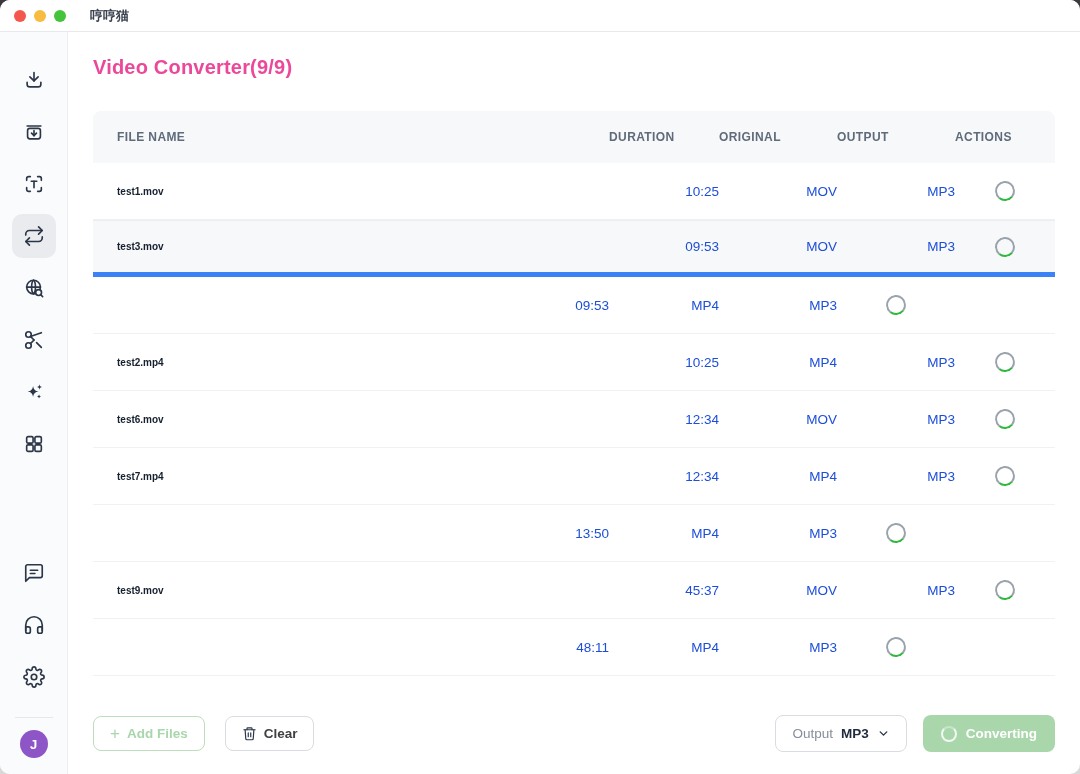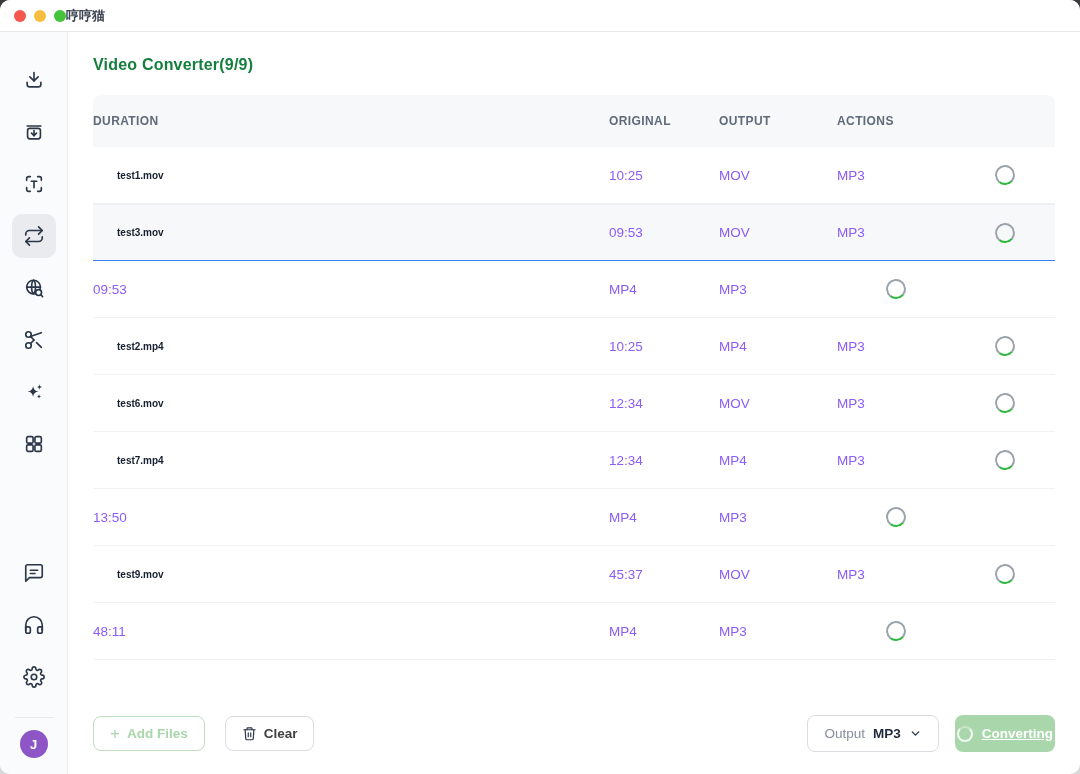--- a/index.html
+++ b/index.html
@@ -11,59 +11,59 @@
   }
   .window{ width:1080px; height:774px; background:#fff; border-radius:10px; overflow:hidden; display:flex; flex-direction:column; }
 
   
   .titlebar{ height:32px; flex:0 0 32px; background:#ffffff; border-bottom:1px solid #e9e9eb; display:flex; align-items:center; padding-left:14px; }
   .lights{ display:flex; gap:8px; align-items:center; }
   .light{ width:12px; height:12px; border-radius:50%; }
   .light.red{ background:#f4574e; }
   .light.yellow{ background:#f6bd40; }
   .light.green{ background:#45c33d; }
-  .win-title{ font-size:13px; font-weight:700; color:#3c4350; }
+  .win-title{ margin-left:24px; font-size:13px; font-weight:700; color:#3c4350; }
 
   
   .content{ flex:1; display:flex; min-height:0; }
   .sidebar{ width:68px; flex:0 0 68px; background:#fafbfc; border-right:1px solid #ededf0; display:flex; flex-direction:column; align-items:center; padding:26px 0 16px; }
   .nav-btn{ width:44px; height:44px; border:none; background:transparent; border-radius:10px; display:flex; align-items:center; justify-content:center; cursor:pointer; margin-bottom:8px; }
   .nav-btn.active{ background:#e9ebee; }
   .nav-btn svg{ width:22px; height:22px; stroke:#2b3648; stroke-width:1.8; fill:none; stroke-linecap:round; stroke-linejoin:round; }
   .nav-btn svg .fillp{ fill:#2b3648; stroke:none; }
   .side-bottom{ margin-top:auto; display:flex; flex-direction:column; align-items:center; }
   .side-divider{ width:38px; height:1px; background:#e6e8ea; margin:10px 0 12px; }
   .avatar{ width:28px; height:28px; border-radius:50%; background:#8d55c6; color:#fff; font-size:13px; font-weight:700; display:flex; align-items:center; justify-content:center; cursor:pointer; }
 
   
   .main{ flex:1; display:flex; flex-direction:column; padding:24px 25px 22px; min-width:0; }
-  .page-title{ font-size:16px; font-weight:700; color:#15803d; margin-bottom:21px; letter-spacing:.2px; }
+  .page-title{ font-size:20px; font-weight:700; color:#ec4899; margin-bottom:32px; letter-spacing:.2px; }
 
   .table{ width:100%; }
   .thead{ display:grid; grid-template-columns:1fr 110px 118px 118px 100px; align-items:center; height:52px; background:#f7f8f9; border-radius:8px 8px 0 0; }
   .th{ font-size:12px; font-weight:600; color:#5f6b7a; letter-spacing:.4px; text-align:left; }
   .th.first{ text-align:left; padding-left:24px; }
   .trow{ display:grid; grid-template-columns:1fr 110px 118px 118px 100px; align-items:center; height:57px; border-bottom:1px solid #f0f1f3; background:#fff; }
-  .trow.hl{ background:#f7f8fa; border-top:1px solid #eceef1; border-bottom:1px solid #3b82f6; }
-  .td{ font-size:13.5px; color:#8b5cf6; text-align:left; }
+  .trow.hl{ background:#f7f8fa; border-top:1px solid #eceef1; border-bottom:5px solid #3b82f6; }
+  .td{ font-size:13.5px; color:#1d4ed8; text-align:right; }
   .td.name{ text-align:left; padding-left:24px; font-size:10px; font-weight:700; color:#16202e; }
   .td.act{ display:flex; justify-content:center; }
   .spin{ width:20px; height:20px; border-radius:50%; border:2px solid #9aa2ac; border-bottom-color:#2eb83d; display:inline-block; transform:rotate(-6deg); }
 
   
   .footer{ margin-top:auto; display:flex; align-items:center; }
   .btn{ display:inline-flex; align-items:center; gap:7px; height:35px; padding:0 16px; border-radius:8px; background:#fff; border:1px solid #d9dce0; font-size:13.5px; font-weight:700; color:#404040; cursor:pointer; font-family:inherit; }
   .btn svg{ width:15px; height:15px; stroke:#2b3648; stroke-width:1.9; fill:none; stroke-linecap:round; stroke-linejoin:round; }
   .btn.addfiles{ border-color:#bcdebd; color:#a9d6ab; margin-right:20px; }
   .btn.addfiles .plus{ font-size:17px; font-weight:500; line-height:1; color:#a9d6ab; }
   .spacer{ flex:1; }
   .btn.output{ height:37px; margin-right:16px; font-weight:400; color:#868e9a; gap:8px; }
   .btn.output b{ color:#1f2a3c; font-weight:700; }
   .btn.output svg{ width:13px; height:13px; }
-  .btn.converting{ height:37px; background:#a9d7ab; border:none; color:#ffffff; padding:0 2px; gap:9px;text-decoration:underline; }
+  .btn.converting{ height:37px; background:#a9d7ab; border:none; color:#ffffff; padding:0 18px; gap:9px; }
   .cspin{ width:16px; height:16px; border-radius:50%; border:2px solid rgba(255,255,255,.85); border-top-color:rgba(255,255,255,.35); display:inline-block; }
 </style>
 </head>
 <body>
 
 <div class="window">
 
   <div class="titlebar">
     <div class="lights">
       <span class="light red"></span>
@@ -167,20 +167,21 @@
         <div class="side-divider"></div>
         <div class="avatar">J</div>
       </div>
     </div>
 
     <div class="main">
       <div class="page-title">Video Converter(9/9)</div>
 
       <div class="table">
         <div class="thead">
+            <div class="th first">FILE NAME</div>
             <div class="th">DURATION</div>
             <div class="th">ORIGINAL</div>
             <div class="th">OUTPUT</div>
             <div class="th">ACTIONS</div>
           </div>
         <div>
             <div class="trow">
               <div class="td name">test1.mov</div>
               <div class="td ">10:25</div>
               <div class="td ">MOV</div>

